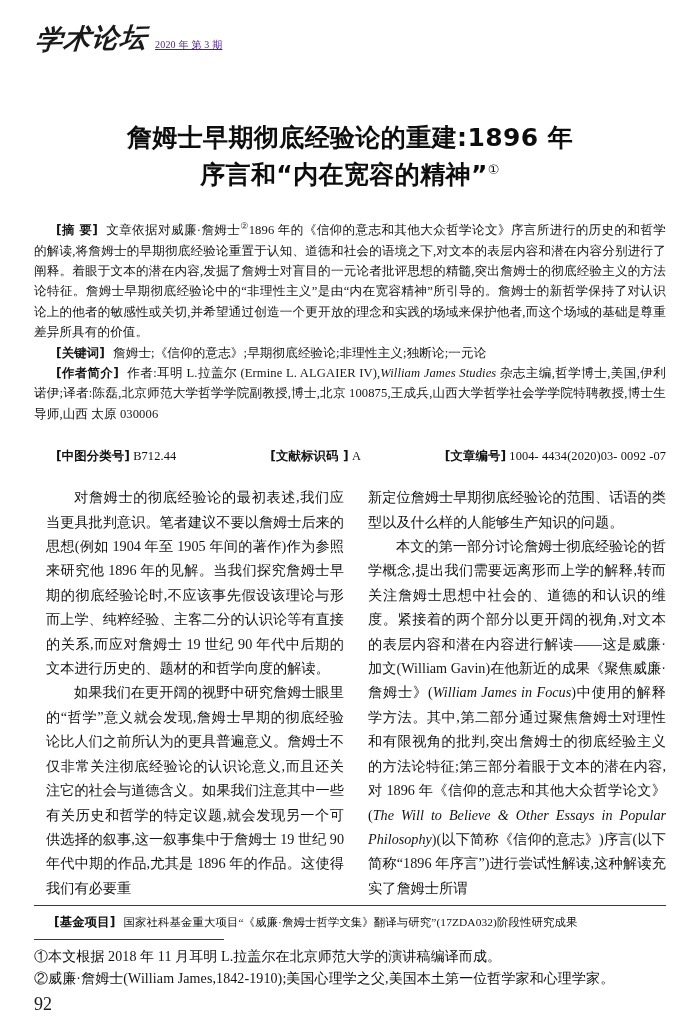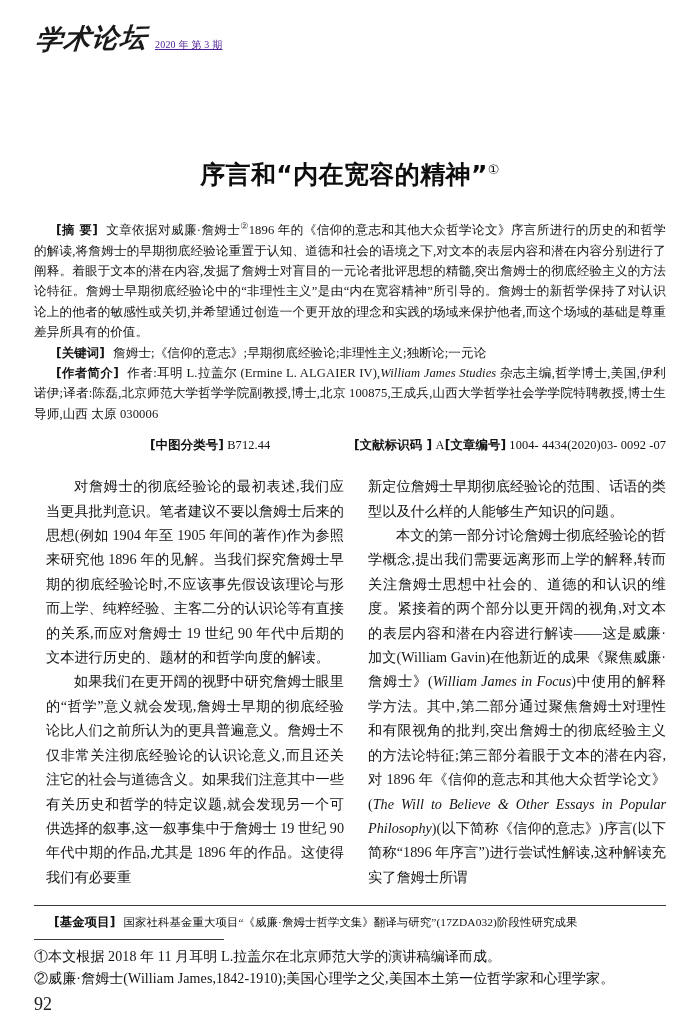--- a/index.html
+++ b/index.html
@@ -112,26 +112,25 @@
   .keywords { margin-top: 5px; text-indent: 22px; }
   .bio { margin-top: 5px; text-indent: 22px; }
   .sup-note {
     font-size: 9px;
     vertical-align: super;
   }
   .ital { font-style: italic; }
 
   
   .class-row {
-    margin-top: 13px;
+    margin-top: 24px;
     display: flex;
     font-size: 12.4px;
     padding-left: 22px;
     letter-spacing: .1px;
-    text-align: right;
   }
   .class-item { white-space: nowrap; }
   .class-item:nth-child(1) { width: 215px; }
   .class-item:nth-child(2) { width: 175px; }
 
   
   .body-columns {
     margin-top: 20px;
     display: flex;
     gap: 24px;
@@ -195,21 +194,21 @@
 
 <div class="page">
 
   <div class="masthead">
     <span class="journal-logo">学术论坛</span>
     <span class="issue-line">2020 年 第 3 期</span>
   </div>
 
   <div class="title-block">
     <h1 class="article-title">
-      <br>
+      <span>詹姆士早期彻底经验论的重建:1896 年</span><br>
       <span>序言和“内在宽容的精神”</span><span class="title-sup">①</span>
     </h1>
 
   </div>
 
   <div class="meta-block">
     <p class="abstract">
       <span class="meta-label">[摘  要]</span><span class="label-gap"></span><span>文章依据对威廉·詹姆士</span><span class="sup-note">②</span><span>1896 年的《信仰的意志和其他大众哲学论文》序言所进行的历史的和哲学的解读,将詹姆士的早期彻底经验论重置于认知、道德和社会的语境之下,对文本的表层内容和潜在内容分别进行了阐释。着眼于文本的潜在内容,发掘了詹姆士对盲目的一元论者批评思想的精髓,突出詹姆士的彻底经验主义的方法论特征。詹姆士早期彻底经验论中的“非理性主义”是由“内在宽容精神”所引导的。詹姆士的新哲学保持了对认识论上的他者的敏感性或关切,并希望通过创造一个更开放的理念和实践的场域来保护他者,而这个场域的基础是尊重差异所具有的价值。</span>
     </p>
 

